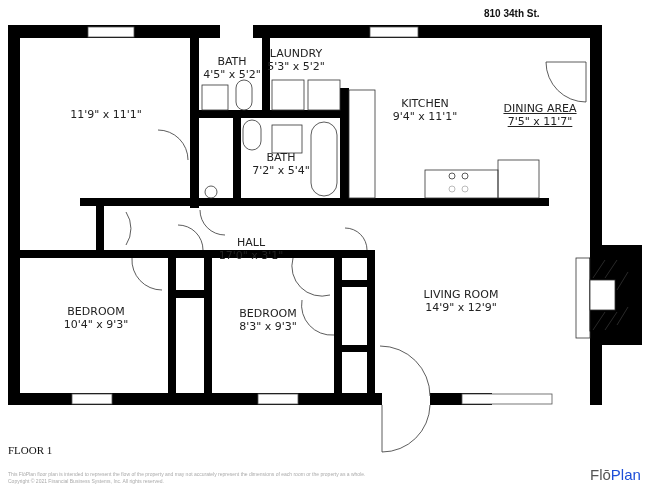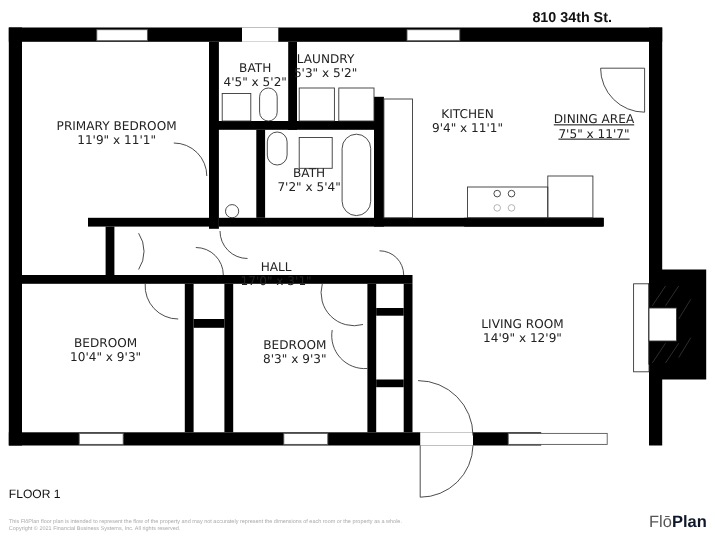--- a/index.html
+++ b/index.html
@@ -1,23 +1,23 @@
 <!DOCTYPE html>
 <html><head>
 <meta charset="utf-8">
 <style>
   html,body{margin:0;padding:0;background:#fff;}
   body{width:650px;height:488px;position:relative;overflow:hidden;font-family:"DejaVu Sans","Liberation Sans",sans-serif;}
-  .address{position:absolute;left:484px;top:8px;font-size:13px;font-weight:bold;color:#111;font-family:"Liberation Sans",sans-serif;}
+  .address{position:absolute;left:484px;top:8px;font-size:10px;font-weight:bold;color:#111;font-family:"Liberation Sans",sans-serif;}
   svg.plan{position:absolute;left:0;top:0;}
   .lbl{position:absolute;text-align:center;font-size:11px;line-height:13px;color:#222;transform:translateX(-50%);white-space:nowrap;}
-  .floor{position:absolute;left:8px;top:444px;font-size:11px;color:#111;font-family:Liberation Sans, sans-serif;}
+  .floor{position:absolute;left:8px;top:444px;font-size:11px;color:#111;font-family:Liberation Serif, serif;}
   .disc{position:absolute;left:8px;top:471px;font-size:5px;line-height:7px;color:#aaa;font-family:"Liberation Sans",sans-serif;}
   .logo{position:absolute;left:590px;top:466px;font-size:15px;color:#555;font-family:"Liberation Sans",sans-serif;}
-  .logo b{color:#0f172a;font-weight:bold;}
+  .logo b{color:#1d4ed8;font-weight:normal;}
 </style>
 </head>
 <body>
 
 <div class="address">810 34th St.</div>
 
 <svg class="plan" width="650" height="488" viewBox="0 0 650 488">
   <g fill="#000">
 
     <rect x="8" y="25" width="594" height="13"></rect>
@@ -91,21 +91,20 @@
     <path d="M200 210 A25 25 0 0 0 225 235"></path>
     <path d="M293 258 A30 30 0 0 0 330 295"></path>
     <path d="M302 300 A30 30 0 0 0 334 335"></path>
     <path d="M345 228 A22 22 0 0 1 367 250"></path>
     <path d="M380 346 A50 50 0 0 1 430 396"></path>
     <path d="M382 405 L382 452 A48 48 0 0 0 430 405"></path>
   </g>
 </svg>
 
 <div class="lbl" style="left:106px;top:108px;">
-    <div>PRIMARY BEDROOM</div>
     <div>11'9" x 11'1"</div>
   </div>
 <div class="lbl" style="left:232px;top:55px;">
     <div>BATH</div>
     <div>4'5" x 5'2"</div>
   </div>
 <div class="lbl" style="left:296px;top:47px;">
     <div>LAUNDRY</div>
     <div>5'3" x 5'2"</div>
   </div>
@@ -126,21 +125,21 @@
     <div>17'0" x 3'1"</div>
   </div>
 <div class="lbl" style="left:96px;top:305px;">
     <div>BEDROOM</div>
     <div>10'4" x 9'3"</div>
   </div>
 <div class="lbl" style="left:268px;top:307px;">
     <div>BEDROOM</div>
     <div>8'3" x 9'3"</div>
   </div>
-<div class="lbl" style="left:475px;top:288px;">
+<div class="lbl" style="left:461px;top:288px;">
     <div>LIVING ROOM</div>
     <div>14'9" x 12'9"</div>
   </div>
 
 <div class="floor">FLOOR 1</div>
 <div class="disc">
   <div>This FlōPlan floor plan is intended to represent the flow of the property and may not accurately represent the dimensions of each room or the property as a whole.</div>
   <div>Copyright © 2021 Financial Business Systems, Inc. All rights reserved.</div>
 </div>
 <div class="logo"><span>Flō</span><b>Plan</b></div>

